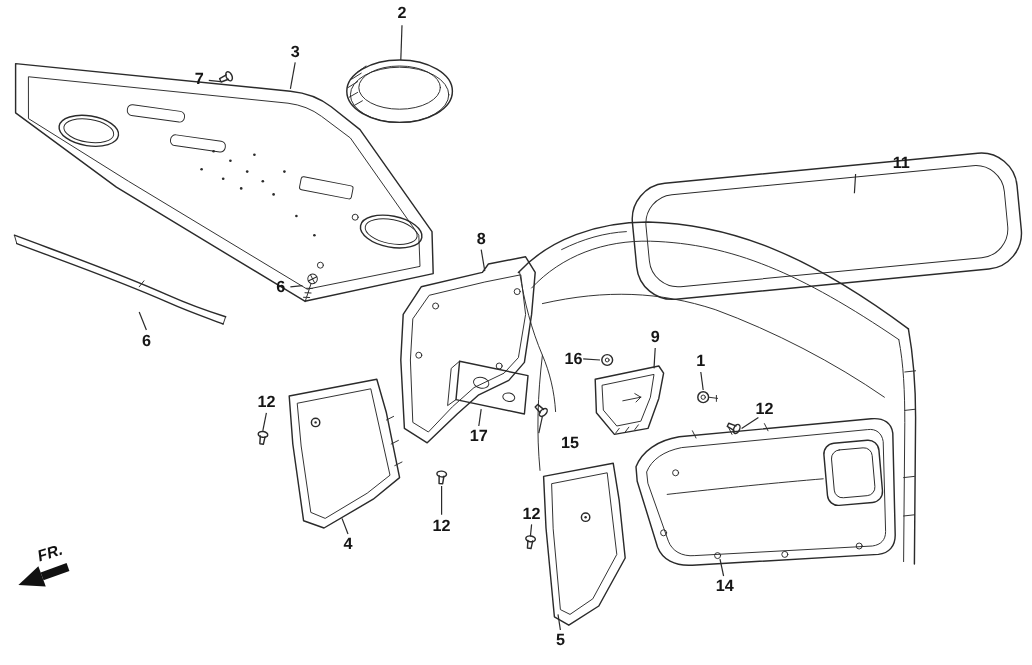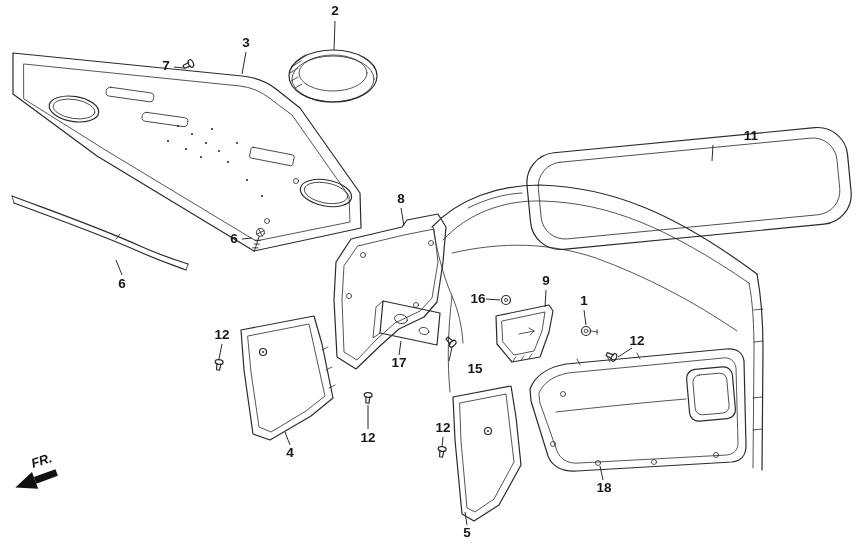--- a/index.html
+++ b/index.html
@@ -220,16 +220,16 @@
     <div class="callout" style="left:475px;top:369px">15</div>
     <div class="callout" style="left:478px;top:299px">16</div>
     <div class="callout" style="left:546px;top:281px">9</div>
     <div class="callout" style="left:584px;top:301px">1</div>
     <div class="callout" style="left:222px;top:335px">12</div>
     <div class="callout" style="left:368px;top:438px">12</div>
     <div class="callout" style="left:443px;top:428px">12</div>
     <div class="callout" style="left:637px;top:341px">12</div>
     <div class="callout" style="left:290px;top:453px">4</div>
     <div class="callout" style="left:467px;top:533px">5</div>
-    <div class="callout" style="left:604px;top:488px">18</div>
+    <div class="callout" style="left:604px;top:488px">14</div>
   </div>
 
 </div>
 
 </body></html>

